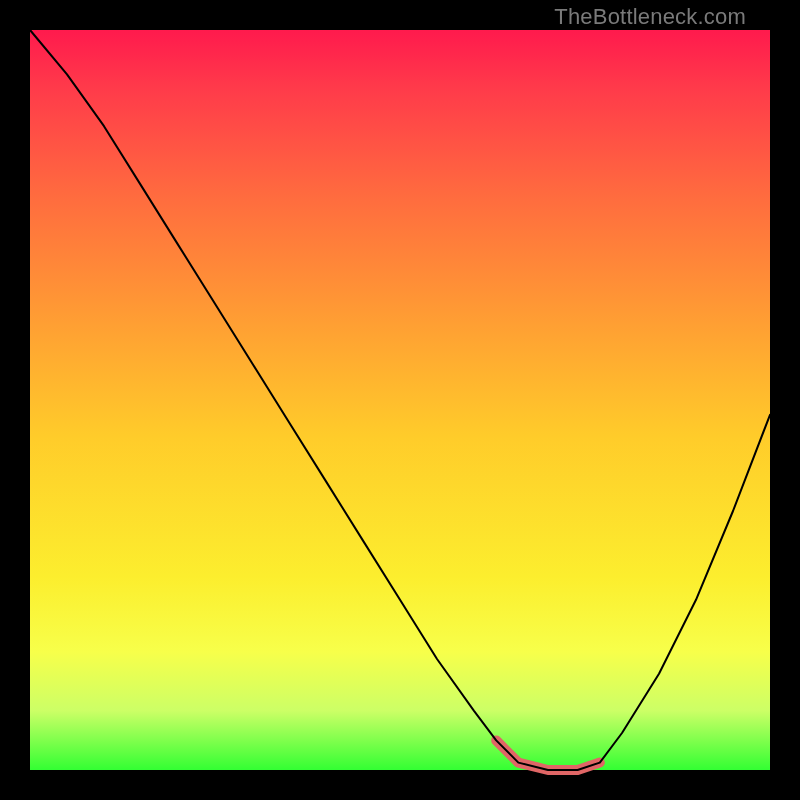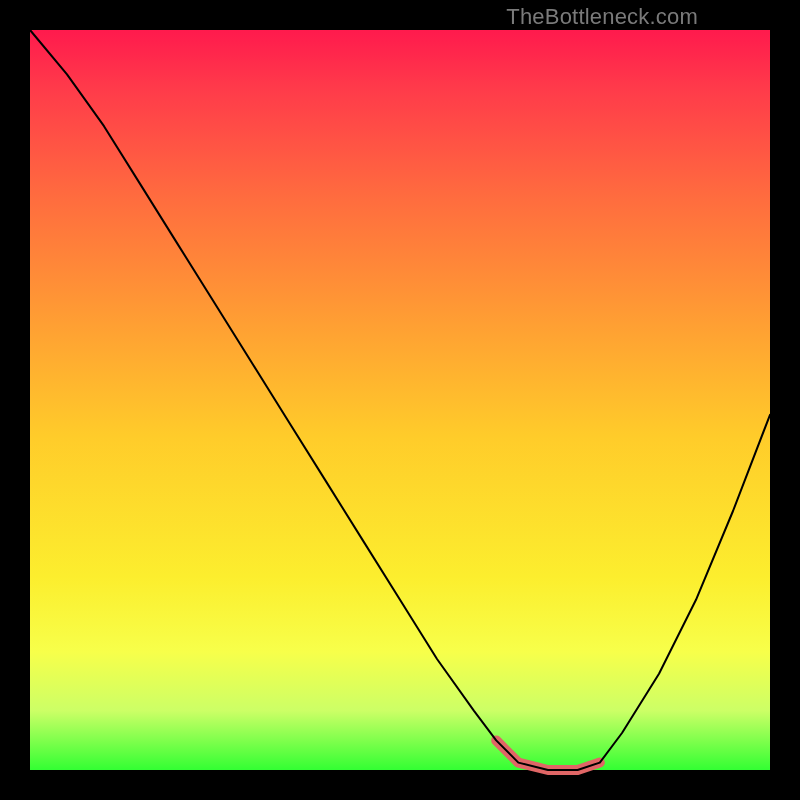--- a/index.html
+++ b/index.html
@@ -9,20 +9,21 @@
     height: 800px;
     background: #000;
     overflow: hidden;
     font-family: Arial, Helvetica, sans-serif;
   }
   .outer {
     position: relative;
     width: 712px;
     height: 800px;
     background: #000;
+    padding-left: 48px;
   }
   .plot {
     position: absolute;
     left: 30px;
     top: 30px;
     width: 740px;
     height: 740px;
     
     background: linear-gradient(
       to bottom,

